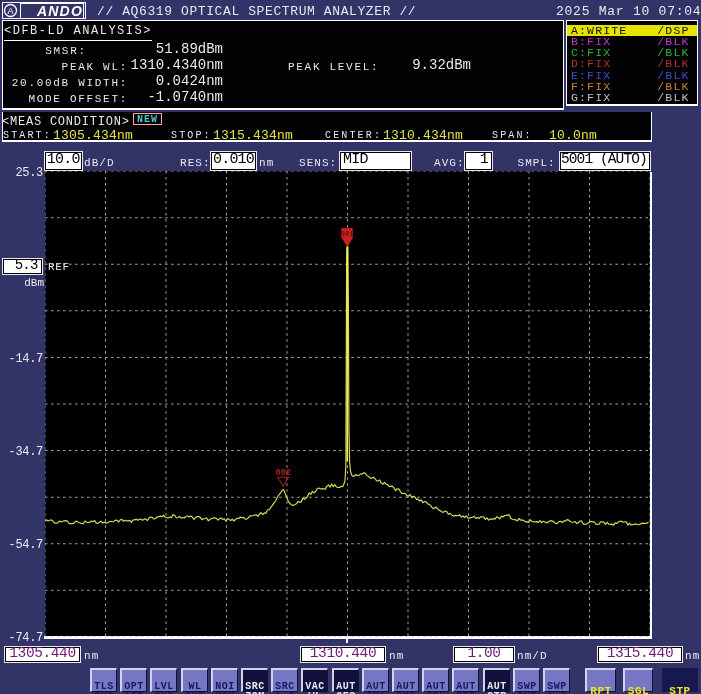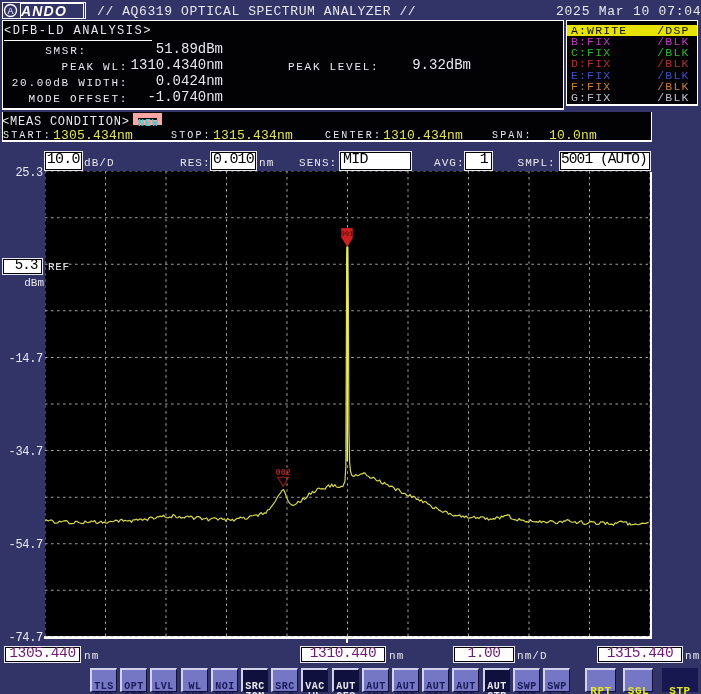--- a/index.html
+++ b/index.html
@@ -21,21 +21,21 @@
 .rB{color:#c437c4}.rC{color:#2eb82e}.rD{color:#b33030}.rE{color:#3c50c8}.rF{color:#cc8030}.rG{color:#c0c0c8}
 </style></head><body>
 
 <div class="a" style="left:1.5px;top:2px;width:84px;height:17px;border:1px solid #fff"></div>
 <svg class="a" style="left:3px;top:3px" width="15" height="15" viewBox="0 0 15 15">
 <circle cx="7.5" cy="7.5" r="6" fill="none" stroke="#fff" stroke-width="1.3"></circle>
 <text x="7.5" y="11" font-size="9" fill="#fff" text-anchor="middle" font-family="Liberation Sans">A</text>
 </svg>
 <div class="a" style="left:20px;top:2.5px;width:64px;height:16px;border:1px solid #fff;
 font-family:'Liberation Sans',sans-serif;font-weight:bold;font-style:italic;font-size:14px;
-color:#fff;text-align:left;line-height:14.5px;letter-spacing:1.2px">ANDO</div>
+color:#fff;text-align:right;line-height:14.5px;letter-spacing:1.2px">ANDO</div>
 <div class="a" style="left:97px;top:4px;font-size:13px;letter-spacing:0.6px;white-space:pre">// AQ6319 OPTICAL SPECTRUM ANALYZER //</div>
 <div class="a" style="left:556px;top:3.5px;font-size:13px;letter-spacing:0.75px;white-space:pre">2025 Mar 10 07:04</div>
 
 <div class="a" style="left:2px;top:20px;width:561.5px;height:89.5px;background:#020204;border:1px solid #fff;border-right:1.5px solid #fff;border-bottom:2.5px solid #fff"></div>
 <div class="a" style="left:4px;top:23.5px;font-size:12px;letter-spacing:1.5px;border-bottom:1px solid #fff;padding-bottom:2px">&lt;DFB-LD ANALYSIS&gt;</div>
 <div class="lbl" style="left:4px;top:45px;width:124px;text-align:center">SMSR:</div>
 <div class="lbl" style="left:4px;top:60.5px;width:124px;text-align:right">PEAK WL:</div>
 <div class="lbl" style="left:4px;top:76.5px;width:124px;text-align:right">20.00dB WIDTH:</div>
 <div class="lbl" style="left:4px;top:92.5px;width:124px;text-align:right">MODE OFFSET:</div>
 <div class="a val" style="left:130px;top:41px;width:93px;text-align:right">51.89dBm</div>
@@ -71,21 +71,21 @@
       <span class="rr">/BLK</span>
     </div>
 <div class="trow rG">
       <span>G:FIX</span>
       <span class="rr">/BLK</span>
     </div>
 </div>
 
 <div class="a" style="left:1.5px;top:112px;width:650px;height:29.5px;background:#020204;border-left:1px solid #fff;border-right:1.5px solid #fff;border-bottom:2px solid #fff"></div>
 <div class="a" style="left:2px;top:114.5px;font-size:12px;letter-spacing:0.78px">&lt;MEAS CONDITION&gt;</div>
-<div class="a" style="left:133px;top:112.5px;width:29px;height:12.5px;border:5px solid #fca5a5;color:#49c9c9;font-size:10px;font-weight:bold;letter-spacing:1px;text-align:center;line-height:11px">NEW</div>
+<div class="a" style="left:133px;top:112.5px;width:29px;height:12.5px;border:1px solid #fca5a5;color:#49c9c9;font-size:10px;font-weight:bold;letter-spacing:1px;text-align:center;line-height:11px">NEW</div>
 <div class="lbl" style="left:3px;top:130px;font-size:10px;letter-spacing:2.15px">START:</div>
 <div class="a ylw" style="left:53px;top:127.5px;font-size:13px;letter-spacing:0.2px">1305.434nm</div>
 <div class="lbl" style="left:171px;top:130px;font-size:10px;letter-spacing:2.15px">STOP:</div>
 <div class="a ylw" style="left:213px;top:127.5px;font-size:13px;letter-spacing:0.2px">1315.434nm</div>
 <div class="lbl" style="left:325px;top:130px;font-size:10px;letter-spacing:2.15px">CENTER:</div>
 <div class="a ylw" style="left:383px;top:127.5px;font-size:13px;letter-spacing:0.2px">1310.434nm</div>
 <div class="lbl" style="left:492px;top:130px;font-size:10px;letter-spacing:2.15px">SPAN:</div>
 <div class="a ylw" style="left:549px;top:127.5px;font-size:13px;letter-spacing:0.2px">10.0nm</div>
 
 <div class="wbox" style="left:45px;width:36.5px;text-align:center">10.0</div>

